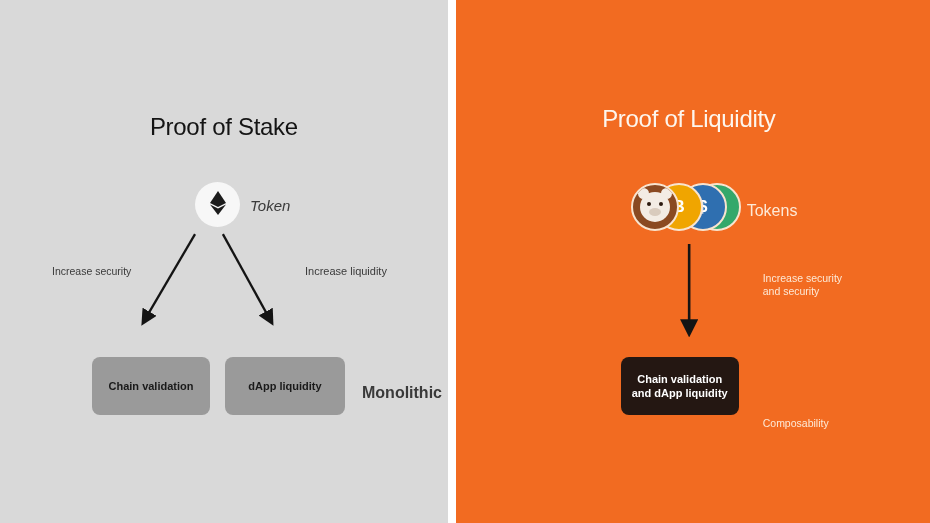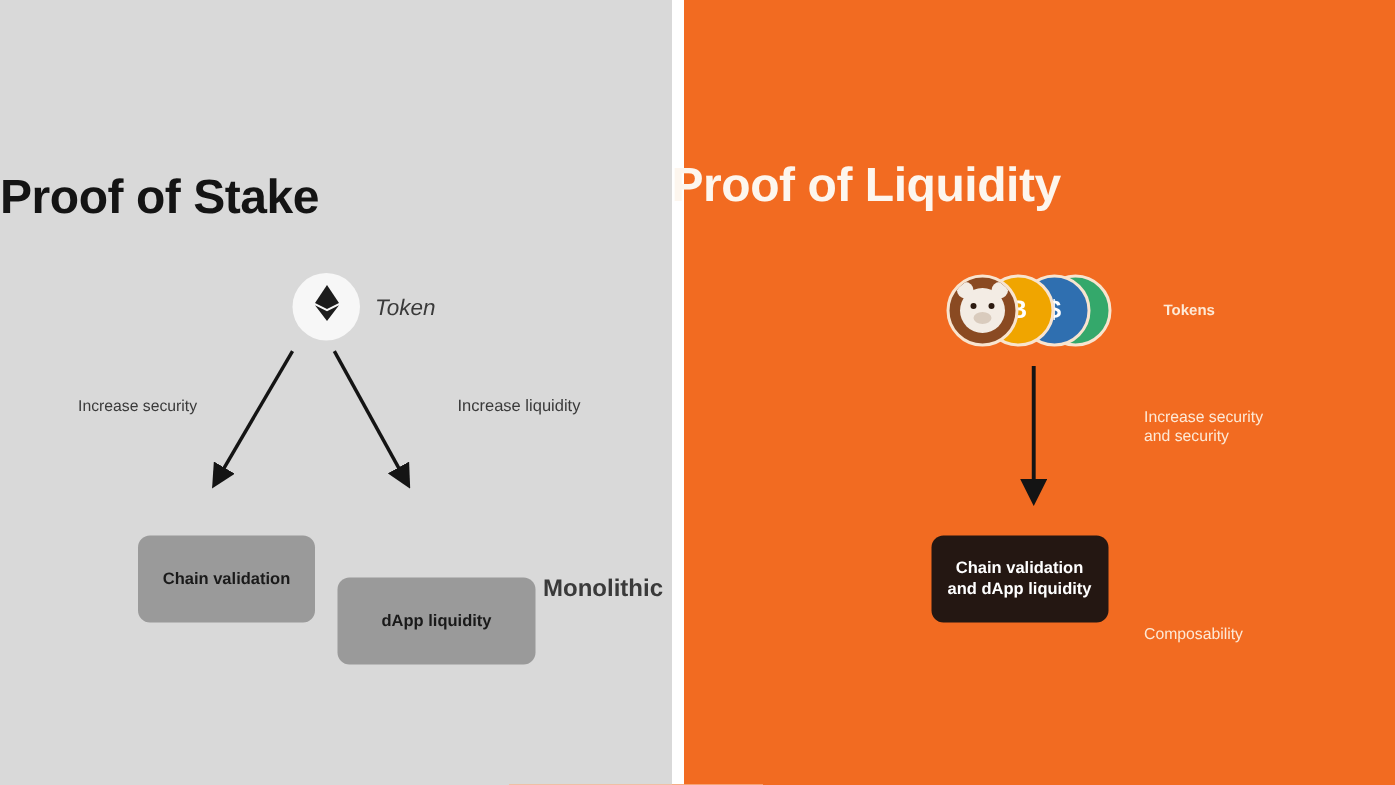--- a/index.html
+++ b/index.html
@@ -36,23 +36,23 @@
     position: absolute;
     left: 0; top: 0;
     width: 8px; height: 523px;
     background: #ffffff;
   }
 
   
   .title {
     position: absolute;
     width: 100%;
-    text-align: left;
-    font-size: 32px;
-    font-weight: bold;
+    text-align: center;
+    font-size: 24px;
+    font-weight: normal;
     letter-spacing: -0.3px;
   }
   .title-left {
     top: 113px;
     color: #141414;
   }
   .title-right {
     top: 105px;
     color: #fdf6ee;
   }
@@ -120,21 +120,21 @@
     background: #9a9a9a;
     border-radius: 8px;
     display: flex;
     align-items: center;
     justify-content: center;
     color: #1a1a1a;
     font-size: 11px;
     font-weight: bold;
   }
   .box-chain-validation { left: 92px; width: 118px; }
-  .box-dapp-liquidity  { left: 225px; width: 132px; margin-top: 28px; }
+  .box-dapp-liquidity  { left: 225px; width: 120px; }
 
   
   .token-cluster {
     position: absolute;
     left: 183px;
     top: 183px;
     width: 110px;
     height: 48px;
   }
   .coin {
@@ -185,25 +185,24 @@
     position: absolute;
     left: 9px; top: 16px;
     width: 12px; height: 8px;
     border-radius: 50%;
     background: #d9cbbd;
   }
 
   
   .lbl-tokens-right {
     position: absolute;
-    left: 328px;
+    left: 299px;
     top: 202px;
-    font-size: 10px;
+    font-size: 16px;
     color: #fde9d6;
-    font-weight: bold;
   }
   .lbl-security-liquidity {
     position: absolute;
     left: 315px;
     top: 272px;
     font-size: 10.5px;
     line-height: 1.25;
     color: #fde9d6;
   }
   .lbl-composability {

